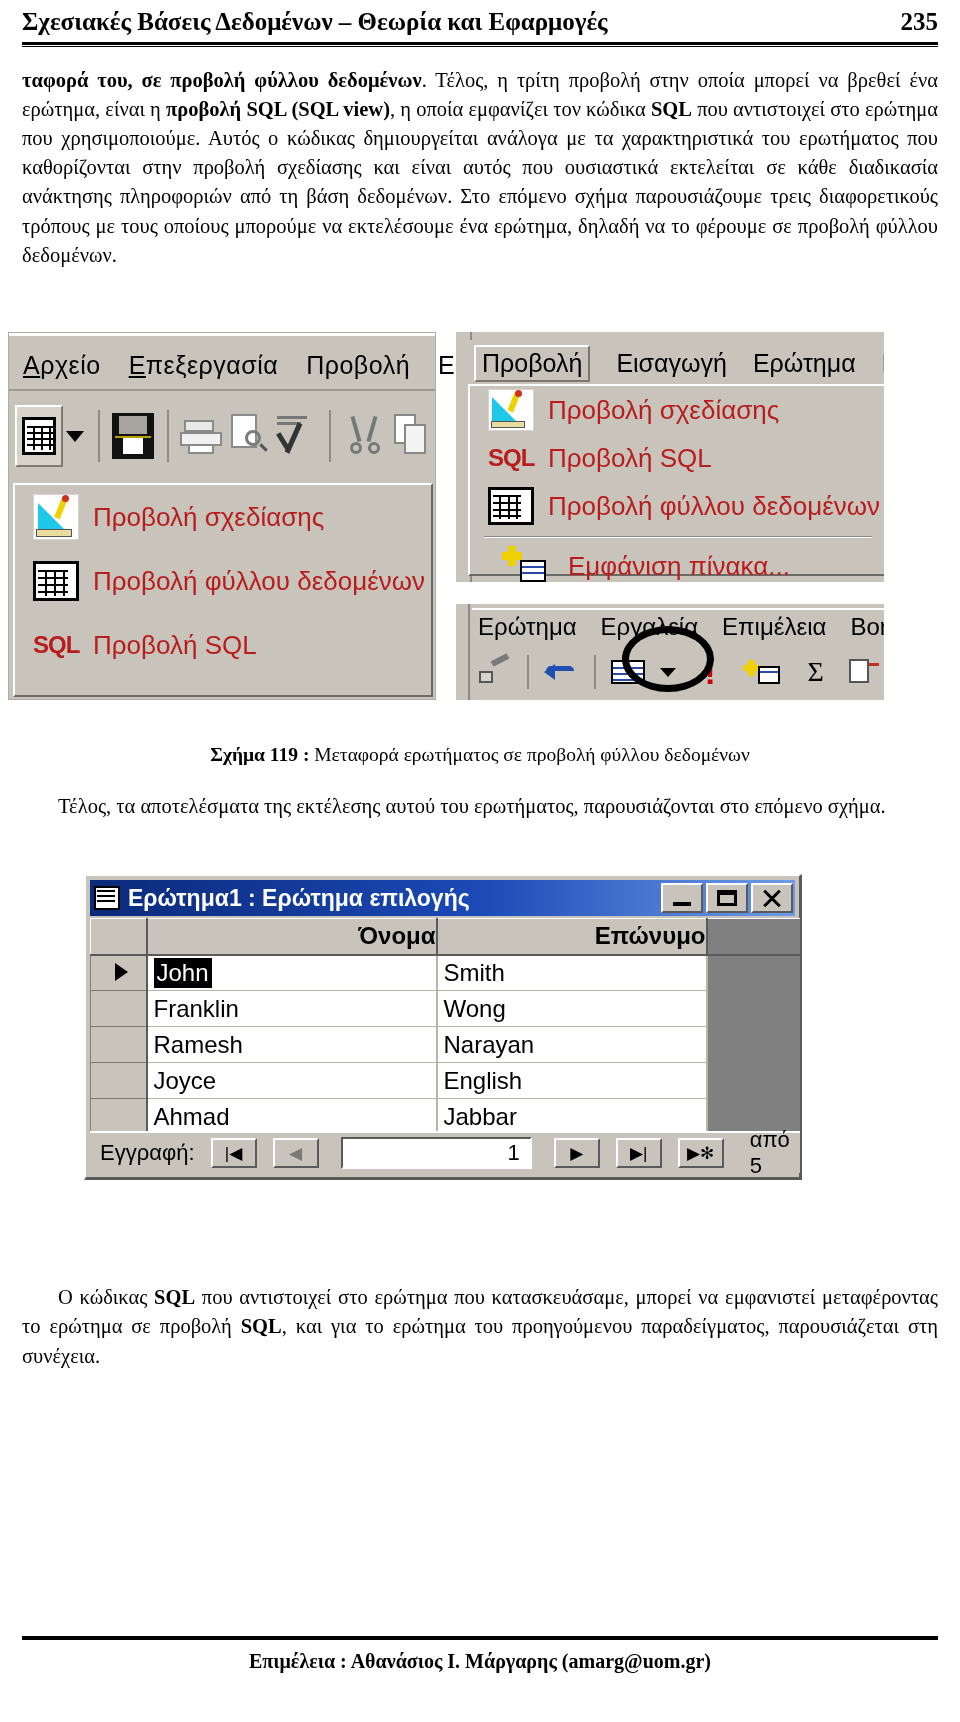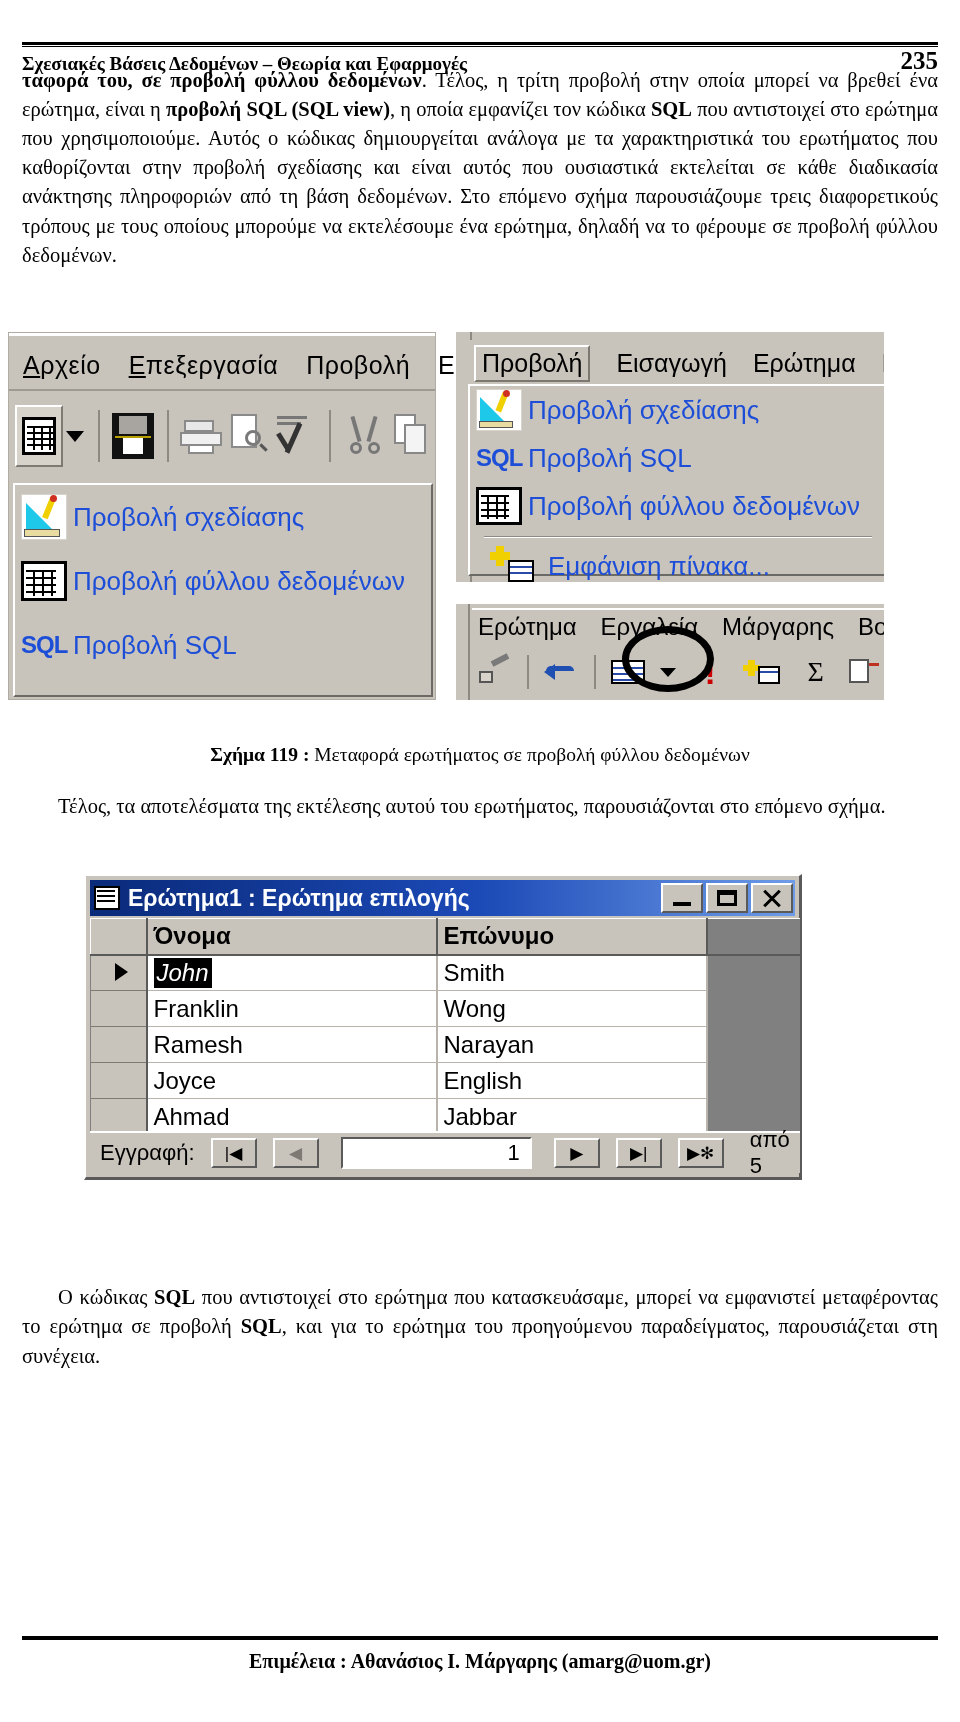--- a/index.html
+++ b/index.html
@@ -16,21 +16,21 @@
   .page { position:relative; width:960px; height:1722px; }
 
   
   .header {
     position:absolute; left:22px; top:8px; width:916px;
     display:flex; align-items:flex-end; justify-content:space-between;
   }
   .header-title {
     font-family:"Liberation Serif", serif;
     font-weight:bold; font-style:normal;
-    font-size:19px; letter-spacing:0px; white-space:nowrap;margin-top:45px;
+    font-size:25px; letter-spacing:0px; white-space:nowrap;
   }
   .header-page { font-weight:bold; font-size:25px; }
   .header-rule {
     position:absolute; left:22px; top:42px; width:916px; height:0;
     border-top:3px solid #000; border-bottom:1px solid #000; height:5px;
   }
 
   
   .body-col {
     position:absolute; left:22px; top:66px; width:916px;
@@ -73,22 +73,22 @@
                   border-right:2px solid #7d7a74; border-bottom:2px solid #7d7a74; }
   .vsep { width:2px; height:52px; background:#ffffff; border-left:2px solid #8d8a84; margin:0 10px; }
 
   .dropmenu-l {
     position:absolute; left:4px; top:150px; width:420px; height:214px;
     background:#c8c4bc;
     border-top:2px solid #ffffff; border-left:2px solid #ffffff;
     border-right:2px solid #6c6a64; border-bottom:2px solid #6c6a64;
   }
   .mitem {
-    display:flex; align-items:center; height:64px; padding-left:6px; gap:6px;
-    font-family:"Liberation Sans", sans-serif; font-size:26px; color:#1d4ed8; white-space:nowrap;
+    display:flex; align-items:center; height:64px; padding-left:18px; gap:14px;
+    font-family:"Liberation Sans", sans-serif; font-size:26px; color:#b91c1c; white-space:nowrap;
   }
   .mico { width:46px; height:46px; flex:0 0 46px; position:relative; }
 
   
   .f119-right {
     position:absolute; left:448px; top:0px; width:428px; height:250px;
     background:#c8c4bc; overflow:hidden;
   }
   .f119-right2 {
     position:absolute; left:448px; top:272px; width:428px; height:96px;
@@ -168,36 +168,36 @@
   .grid-table { width:100%; border-collapse:collapse; table-layout:fixed; }
   .grid-table col.c0 { width:56px; }
   .grid-table col.c1 { width:290px; }
   .grid-table col.c2 { width:270px; }
   .grid-table col.c3 { width:auto; }
   .grid-table th, .grid-table td {
     height:36px; font-family:"Liberation Sans", sans-serif; font-size:24px;
     padding:0 0 0 6px; vertical-align:middle;
   }
   .grid-table thead th {
-    background:#c8c4bc; text-align:left; font-weight:bold;
+    background:#c8c4bc; text-align:right; font-weight:bold;
     border-right:2px solid #5a5a5a; border-bottom:2px solid #5a5a5a;
     border-top:1px solid #ffffff;
   }
   .grid-table thead th.sel-col { border-left:1px solid #ffffff; }
   .grid-table thead th.blank-right { background:#808080; border-right:none; }
   .grid-table tbody td {
     background:#ffffff; border-right:2px solid #b8b4ac; border-bottom:1px solid #b8b4ac;
   }
   .grid-table tbody td.rowsel {
     background:#c8c4bc; border-right:2px solid #5a5a5a; text-align:center;
     border-bottom:1px solid #7d7a74;
   }
   .grid-table tbody td.filler { background:#808080; border-right:none; border-bottom:none; }
   .cell-selected {
-    background:#000000; color:#ffffff; padding:1px 3px; display:inline-block;font-style:italic;
+    background:#000000; color:#ffffff; padding:1px 3px; display:inline-block;
   }
   .arrow-r { display:inline-block; width:0;height:0;
              border-left:13px solid #000; border-top:9px solid transparent; border-bottom:9px solid transparent; }
 
   .navbar {
     position:absolute; left:4px; bottom:4px; width:710px; height:42px;
     background:#c8c4bc; display:flex; align-items:center; padding-left:10px; gap:16px;
     border-top:2px solid #ffffff;
     font-family:"Liberation Sans", sans-serif; font-size:22px;
   }
@@ -413,21 +413,21 @@
         </div>
       </div>
     </div>
 
     <div class="f119-right2 w95">
       <div style="position:absolute;left:0;top:0;width:14px;height:100%;background:#c8c4bc;border-right:2px solid #8d8a84;"></div>
 
       <div style="position:absolute;left:16px;top:4px;width:412px;height:36px;display:flex;align-items:center;gap:24px;padding-left:6px;font-size:24px;font-family:'Liberation Sans',sans-serif;background:#c8c4bc;border-top:2px solid #fff;">
         <span><span>Ερώτημα</span></span>
         <span><span>Εργαλεία</span></span>
-        <span><span>Μάργαρης</span></span>
+        <span><span>Επιμέλεια</span></span>
         <span><span>Βοή</span></span>
       </div>
 
       <div class="toolbar-r">
         <div class="tbtn" style="width:50px;height:44px;">
           <span style="position:relative;width:36px;height:34px;display:block;">
             <i style="position:absolute;left:14px;top:2px;width:18px;height:6px;background:#7a7a7a;transform:rotate(-28deg);display:block;"></i>
             <i style="position:absolute;left:2px;top:16px;width:14px;height:12px;background:#d8d4cc;border:2px solid #555;display:block;"></i>
           </span>
         </div>

